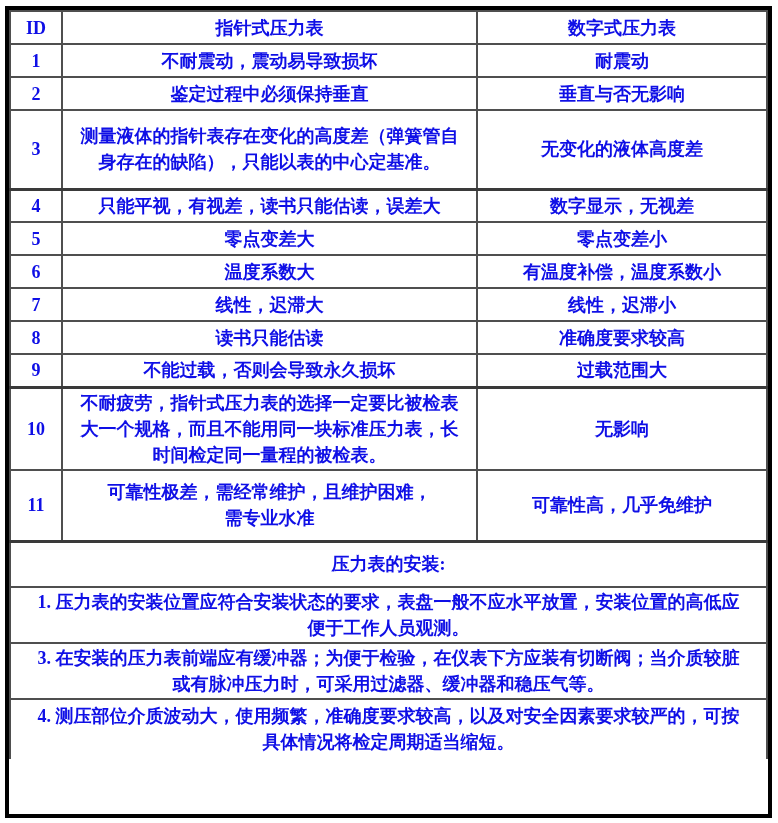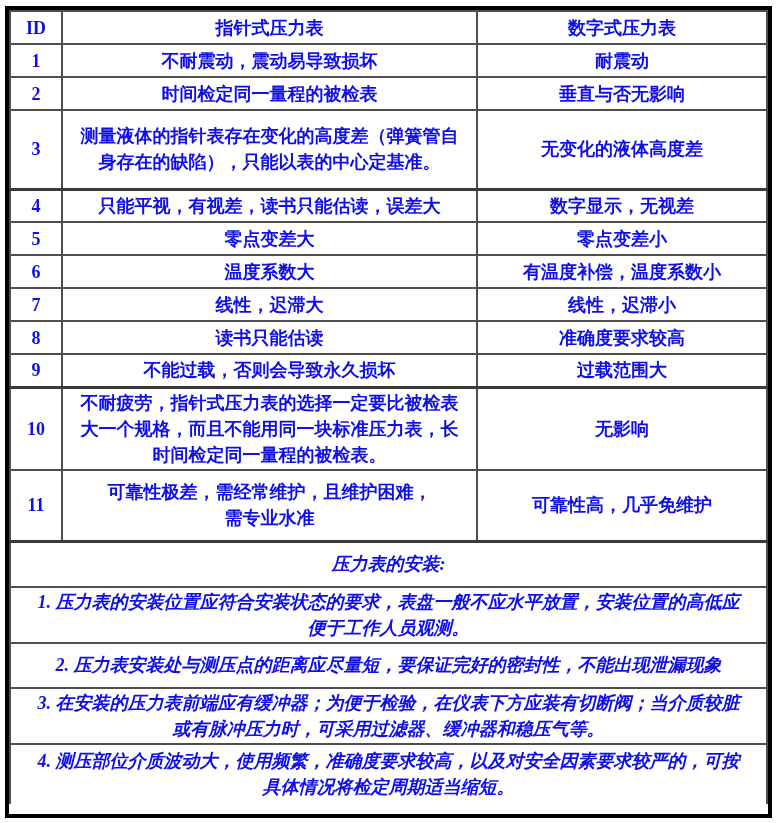--- a/index.html
+++ b/index.html
@@ -63,21 +63,21 @@
     vertical-align: top;
     padding: 6px 4px 2px 7px;
     font-size: 18px;
     line-height: 19px;
   }
   tr.install-title-row { height: 45px; }
   tr.i54 { height: 54px; }
   tr.i45 { height: 45px; }
   tr.i55 { height: 55px; }
   tr.i60 { height: 60px; }
-  tr.install-row td { border-top: 2px solid #4f4f4f; border-bottom: none; font-style: italic; }
+  tr.install-row td { border-top: 2px solid #4f4f4f; border-bottom: none; }
   tr.section-start td { border-top: 3px solid #3a3a3a; }
 </style>
 </head>
 <body>
 
 <div class="sheet">
   <div class="frame">
     <table class="doc">
       <colgroup>
         <col class="c-id">
@@ -93,21 +93,21 @@
       </tr>
 
       <tr class="h33">
         <td>1</td>
         <td>不耐震动，震动易导致损坏</td>
         <td>耐震动</td>
       </tr>
 
       <tr class="h33">
         <td>2</td>
-        <td>时间检定同一量程的被检表</td>
+        <td>鉴定过程中必须保持垂直</td>
         <td>垂直与否无影响</td>
       </tr>
 
       <tr class="h79">
         <td>3</td>
         <td class="left">测量液体的指针表存在变化的高度差（弹簧管自
 身存在的缺陷），只能以表的中心定基准。</td>
         <td>无变化的液体高度差</td>
       </tr>
 
@@ -165,23 +165,20 @@
 
       <tr class="install-row install-title-row section-start">
         <td class="install" colspan="3">压力表的安装:</td>
       </tr>
 
       <tr class="install-row i54">
         <td class="install" colspan="3">1. 压力表的安装位置应符合安装状态的要求，表盘一般不应水平放置，安装位置的高低应
 便于工作人员观测。</td>
       </tr>
 
-      <tr class="install-row i45">
-        <td class="install" colspan="3">2. 压力表安装处与测压点的距离应尽量短，要保证完好的密封性，不能出现泄漏现象</td>
-      </tr>
 
       <tr class="install-row i55">
         <td class="install" colspan="3">3. 在安装的压力表前端应有缓冲器；为便于检验，在仪表下方应装有切断阀；当介质较脏
 或有脉冲压力时，可采用过滤器、缓冲器和稳压气等。</td>
       </tr>
 
       <tr class="install-row i60">
         <td class="install" colspan="3">4. 测压部位介质波动大，使用频繁，准确度要求较高，以及对安全因素要求较严的，可按
 具体情况将检定周期适当缩短。</td>
       </tr>

